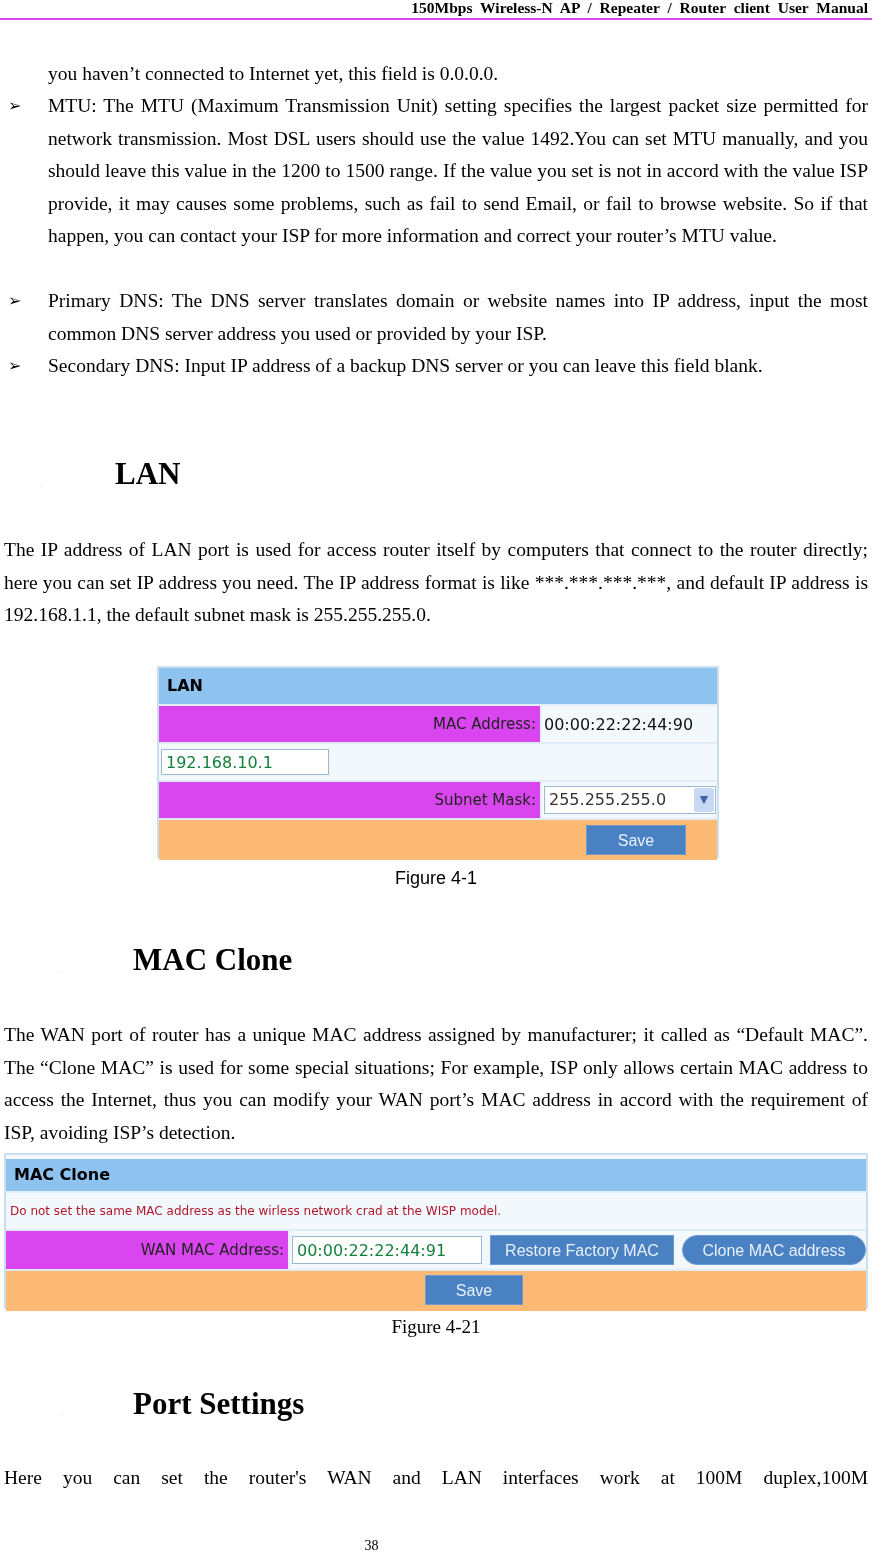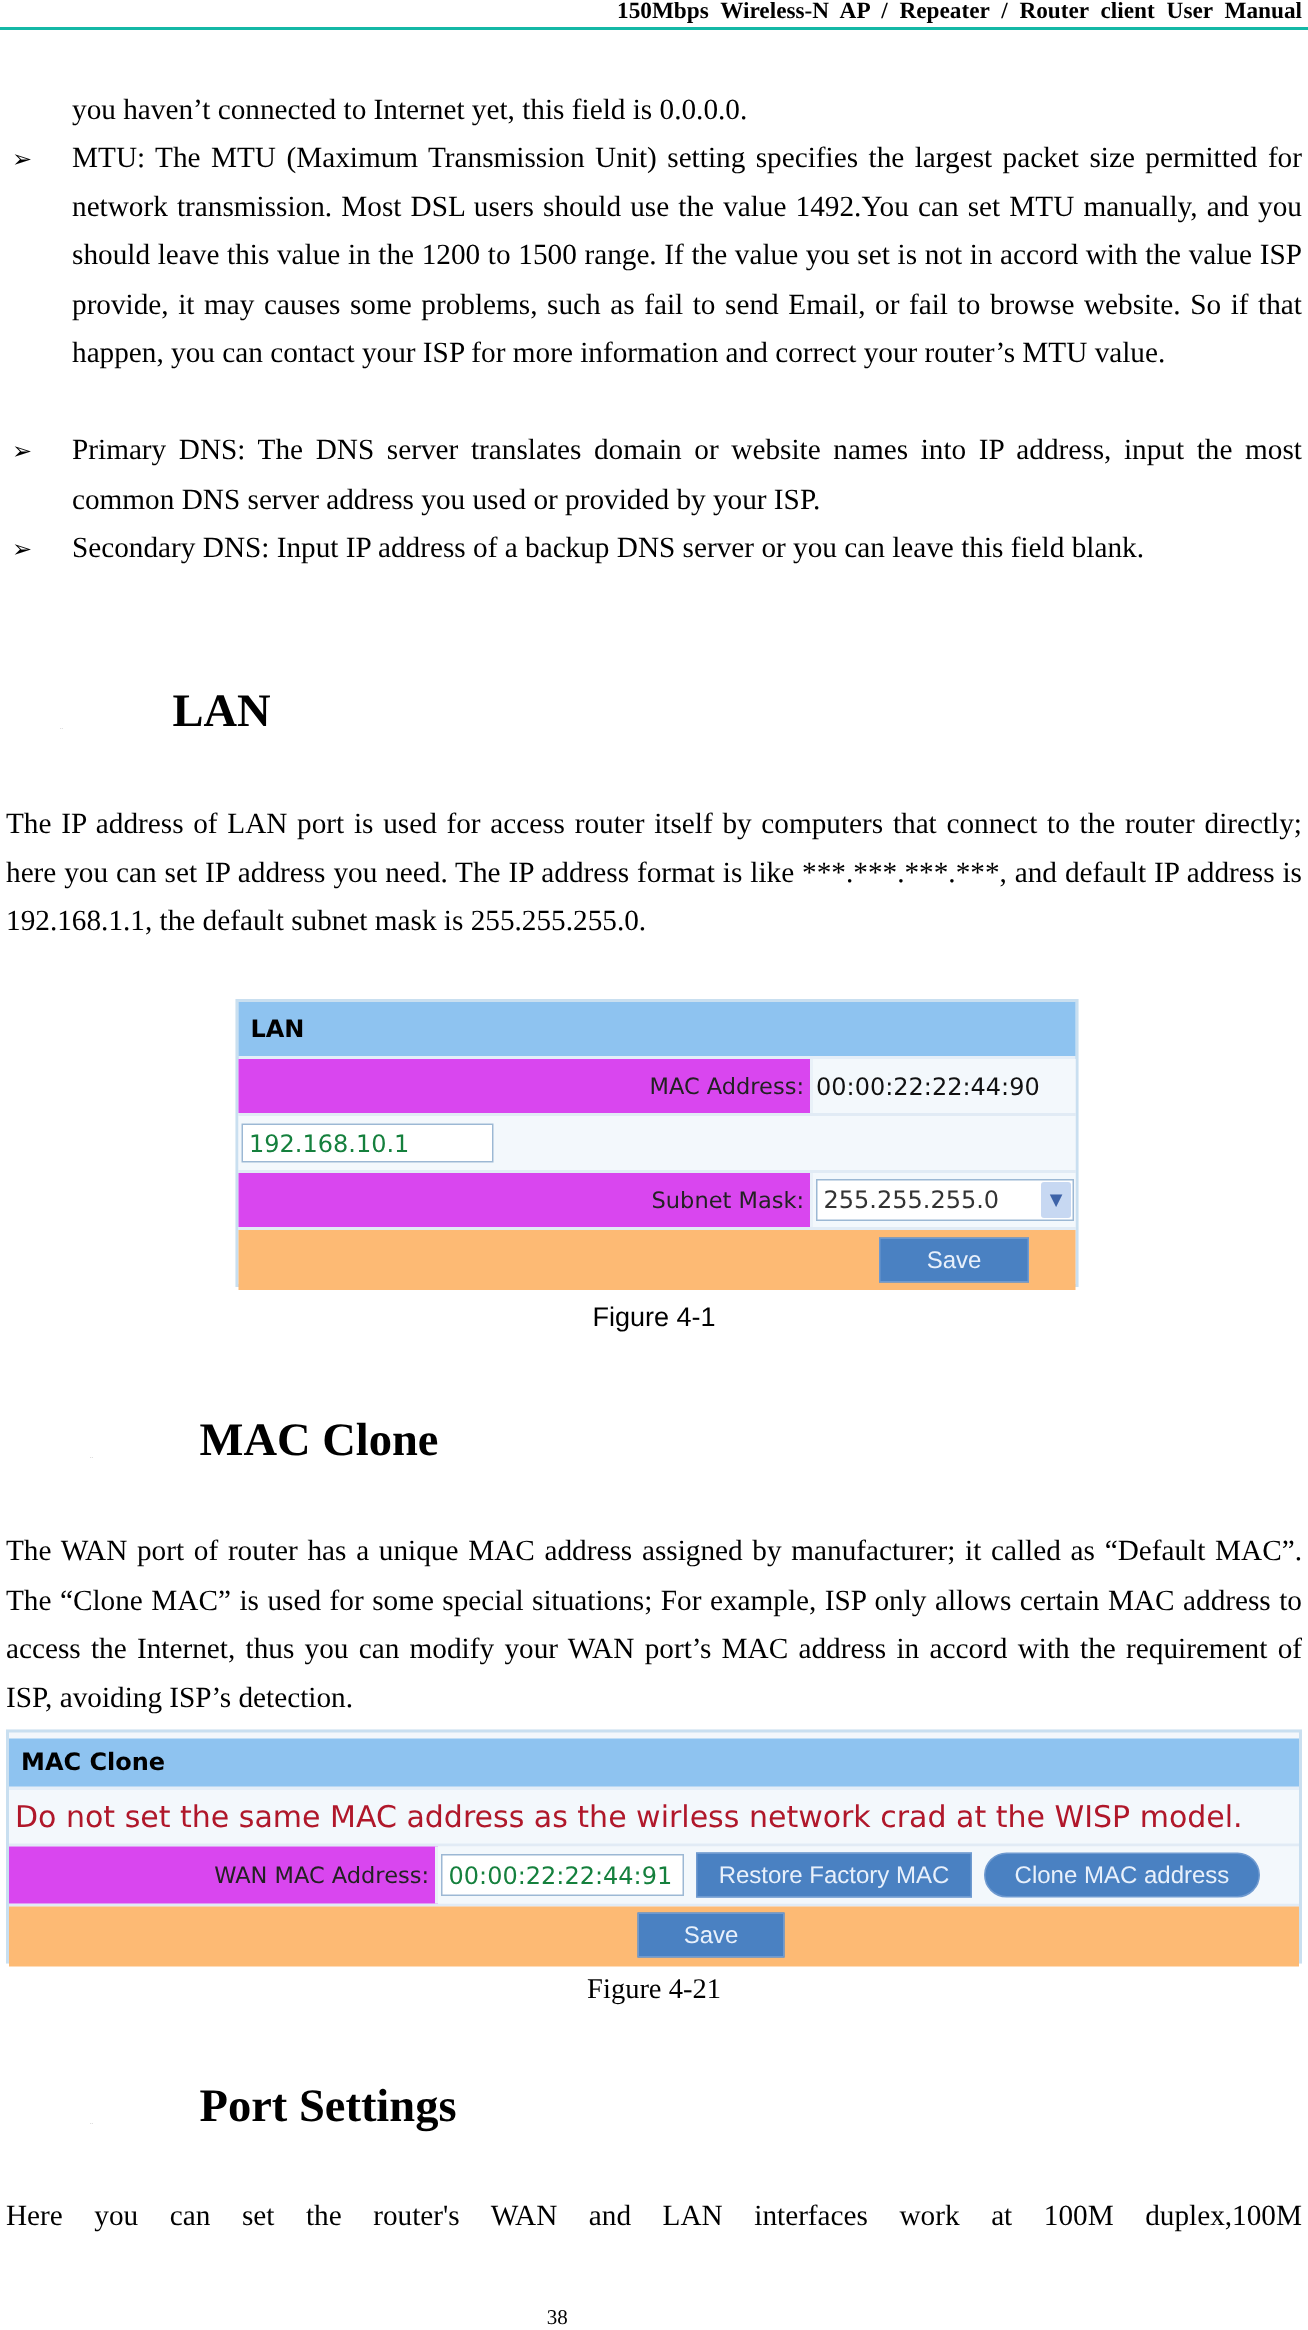--- a/index.html
+++ b/index.html
@@ -2,21 +2,21 @@
 <html><head>
 <meta charset="utf-8">
 <style>
   html, body { margin: 0; padding: 0; background: #ffffff; }
   body {
     width: 872px; height: 1553px; position: relative; overflow: hidden;
     font-family: "Liberation Serif", "DejaVu Serif", serif; color: #000;
   }
   .header {
     position: absolute; top: 0; left: 0; right: 0; height: 18px;
-    border-bottom: 2px solid #14b8a6;
+    border-bottom: 2px solid #d946ef;
     font-weight: bold; font-size: 15.5px; text-align: right;
     padding-right: 4px; line-height: 16px; word-spacing: 4px;
   }
   .para {
     position: absolute; left: 4px; width: 864px;
     font-size: 19.5px; line-height: 32.5px; text-align: justify;
   }
   .para.last-line-justify { text-align-last: justify; }
   .bullet-item { position: absolute; left: 0; width: 868px; font-size: 19.5px; line-height: 32.5px; }
   .bullet-glyph { position: absolute; left: 8px; top: 0; font-family: "DejaVu Sans", sans-serif; font-size: 16px; }
@@ -57,21 +57,21 @@
   .fig-select .arrow {
     position: absolute; right: 1px; top: 1px; width: 20px; height: 24px; background: #c7d8f2;
     color: #3e63a8; font-size: 11px; text-align: center; line-height: 24px; border-radius: 2px;
   }
   .fig-btn {
     background: #4a81c2; color: #e8f0fb; text-align: center; height: 30px; line-height: 30px;
     font-family: "Liberation Sans", sans-serif; font-size: 16px; box-sizing: border-box;
     border: 1px solid #6f9ad0;
   }
   .fig-btn-row { background: #fdba74; height: 40px; position: relative; }
-  .fig-warning { color: #b0172a; height: 36px; line-height: 36px; padding-left: 4px; font-size: 20px; border-bottom: 2px solid #e1ebf5; background: #f3f8fc; }
+  .fig-warning { color: #b0172a; height: 36px; line-height: 36px; padding-left: 4px; font-size: 12px; border-bottom: 2px solid #e1ebf5; background: #f3f8fc; }
 </style>
 </head>
 <body>
 
 <div class="header">150Mbps  Wireless-N  AP  /  Repeater  /  Router  client  User  Manual</div>
 
 <div class="cont-text" style="top:58px;">you haven’t connected to Internet yet, this field is 0.0.0.0.</div>
 
 <div class="bullet-item" style="top:90px;">
   <span class="bullet-glyph">➢</span>
@@ -119,21 +119,21 @@
 <span class="h-marker" style="top:968px; left:60px;">..</span>
 <div class="heading" style="top:942px; left:133px;">MAC Clone</div>
 <div class="para" style="top:1019px;">The WAN port of router has a unique MAC address assigned by manufacturer; it called as “Default MAC”. The “Clone MAC” is used for some special situations; For example, ISP only allows certain MAC address to access the Internet, thus you can modify your WAN port’s MAC address in accord with the requirement of ISP, avoiding ISP’s detection.</div>
 
 <div class="fig" style="top:1153px; left:4px; width:864px; height:156px;">
   <div class="fig-title" style="height:32px; line-height:32px; margin-top:4px;">MAC Clone</div>
   <div class="fig-warning">Do not set the same MAC address as the wirless network crad at the WISP model.</div>
   <div class="fig-row" style="height:38px;">
     <div class="fig-label" style="width:286px; line-height:38px;">WAN MAC Address:</div>
     <div class="fig-value" style="flex:1; gap:8px;">
-      <div class="fig-input" style="width:162px; height:28px; line-height:28px;">00:00:22:22:44:91</div>
+      <div class="fig-input" style="width:190px; height:28px; line-height:28px;">00:00:22:22:44:91</div>
       <div class="fig-btn" style="width:184px;">Restore Factory MAC</div>
       <div class="fig-btn" style="width:184px;border-radius:15px;">Clone MAC address</div>
     </div>
   </div>
   <div class="fig-btn-row">
     <div class="fig-btn" style="position:absolute; left:419px; top:4px; width:98px;">Save</div>
   </div>
 </div>
 <div class="caption" style="top:1316px;">Figure 4-21</div>
 

